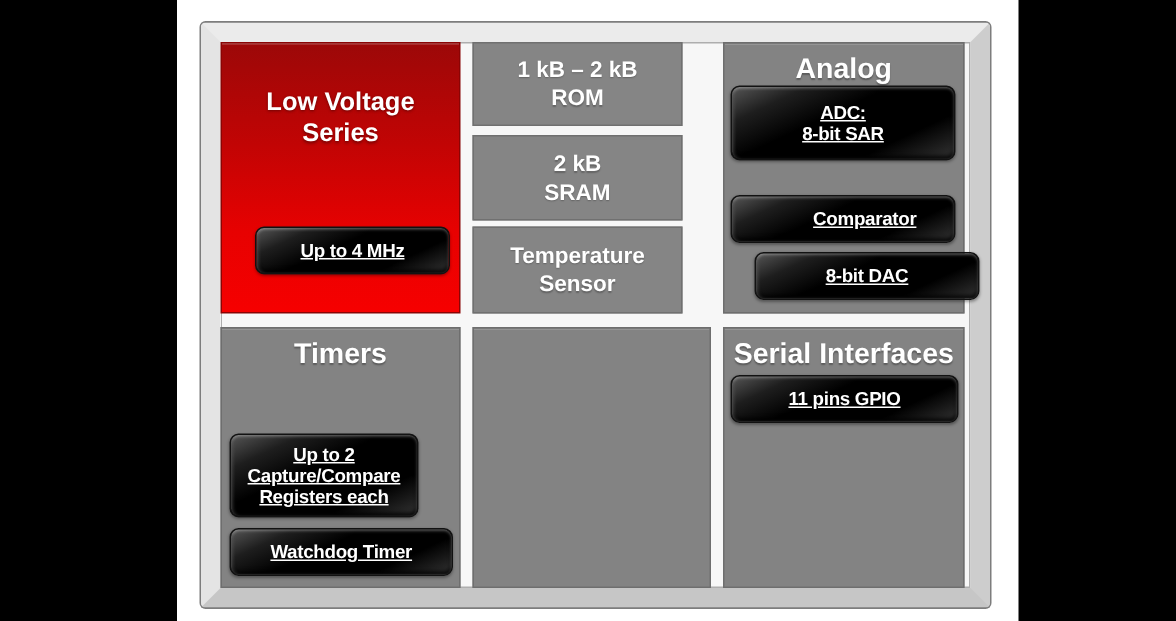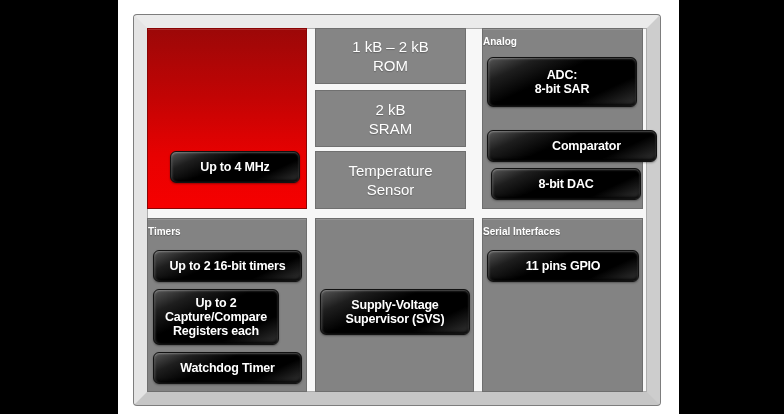--- a/index.html
+++ b/index.html
@@ -46,38 +46,39 @@
     border-color: #8a0404;
   }
   #p-red    { left: 0;     top: 0;     width: 160px; height: 181px; }
   #p-analog { left: 335px; top: 0;     width: 161px; height: 181px; }
   #p-timers { left: 0;     top: 190px; width: 160px; height: 174px; }
   #p-system { left: 168px; top: 190px; width: 159px; height: 174px; }
   #p-serial { left: 335px; top: 190px; width: 161px; height: 174px; }
 
   .membox {
     position: absolute;
-    left: 168px; width: 151px;
+    left: 168px; width: 140px;
     background: #858585;
     border: 1px solid #707070;
     box-sizing: border-box;
     display: flex; align-items: center; justify-content: center;
     text-align: center;
-    color: #ffffff; font-weight: normal; font-size: 15px; line-height: 19px;
+    color: #ffffff; font-weight: bold; font-size: 15px; line-height: 19px;
     white-space: pre-line;
     text-shadow: 0 1px 1px rgba(0,0,0,0.25);
   }
   #m-rom  { top: 0;     height: 56px; }
   #m-sram { top: 62px;  height: 57px; }
   #m-temp { top: 123px; height: 58px; }
 
   .ptitle {
     position: absolute;
     top: 7px; left: 0; right: 0;
-    color: #ffffff; font-weight: bold; font-size: 10px;
+    text-align: center;
+    color: #ffffff; font-weight: bold; font-size: 19px;
     text-shadow: 0 1px 1px rgba(0,0,0,0.3);
   }
   .red-title {
     position: absolute;
     top: 28px; left: 0; right: 0;
     text-align: center;
     color: #ffffff; font-weight: bold; font-size: 17px; line-height: 21px;
     white-space: pre-line;
     text-shadow: 0 1px 2px rgba(0,0,0,0.4);
   }
@@ -91,28 +92,29 @@
     letter-spacing: -0.2px;
     white-space: pre-line;
     background: linear-gradient(155deg, #565656 0%, #1e1e1e 20%, #000000 42%, #000000 74%, #343434 100%);
     border: 1px solid #121212;
     border-radius: 6px;
     box-shadow:
       inset 0 1px 2px rgba(255,255,255,0.30),
       inset 2px 0 2px rgba(255,255,255,0.10),
       inset 0 -2px 3px rgba(0,0,0,0.9),
       0 1px 2px rgba(0,0,0,0.35);
+    text-decoration: underline;
   }
 
   
   #b-speed   { left: 22px;  top: 122px; width: 130px; height: 32px; }
   
   #b-adc     { left: 4px;   top: 28px;  width: 150px; height: 50px; }
-  #b-comp    { left: 4px;   top: 101px; width: 170px; height: 32px; padding-left: 29px; }
-  #b-dac     { left: 8px;   top: 139px; width: 150px; height: 32px; }
+  #b-comp    { left: 4px;   top: 101px; width: 150px; height: 32px; padding-left: 29px; }
+  #b-dac     { left: 20px;   top: 139px; width: 150px; height: 32px; }
   
   #b-timers  { left: 5px;   top: 31px;  width: 149px; height: 32px; }
   #b-capture { left: 5px;   top: 70px;  width: 126px; height: 56px; }
   #b-wdt     { left: 5px;   top: 133px; width: 149px; height: 32px; }
   
   #b-bor     { left: 4px;   top: 31px;  width: 150px; height: 32px; }
   #b-svs     { left: 4px;   top: 70px;  width: 150px; height: 46px; }
   
   #b-gpio    { left: 4px;   top: 31px;  width: 152px; height: 32px; }
 </style>
@@ -120,50 +122,49 @@
 <body>
 
 <div class="stage">
   <div class="band left"></div>
   <div class="band right"></div>
 
   <div class="frame">
     <div class="content">
 
       <section class="panel red" id="p-red">
+        <div class="red-title">Low Voltage
+Series</div>
         <div class="btn" id="b-speed">Up to 4 MHz</div>
       </section>
 
       <div class="membox" id="m-rom">1 kB – 2 kB
 ROM</div>
       <div class="membox" id="m-sram">2 kB
 SRAM</div>
       <div class="membox" id="m-temp">Temperature
 Sensor</div>
 
       <section class="panel" id="p-analog">
         <div class="ptitle">Analog</div>
         <div class="btn" id="b-adc">ADC:
 8-bit SAR</div>
         <div class="btn" id="b-comp">Comparator</div>
         <div class="btn" id="b-dac">8-bit DAC</div>
       </section>
 
       <section class="panel" id="p-timers">
         <div class="ptitle">Timers</div>
-        <div class="btn" id="b-timers">Up to 2 16-bit timers</div>
         <div class="btn" id="b-capture">Up to 2
 Capture/Compare
 Registers each</div>
         <div class="btn" id="b-wdt">Watchdog Timer</div>
       </section>
 
       <section class="panel" id="p-system">
-        <div class="btn" id="b-svs">Supply-Voltage
-Supervisor (SVS)</div>
       </section>
 
       <section class="panel" id="p-serial">
         <div class="ptitle">Serial Interfaces</div>
         <div class="btn" id="b-gpio">11 pins GPIO</div>
       </section>
 
     </div>
   </div>
 </div>

